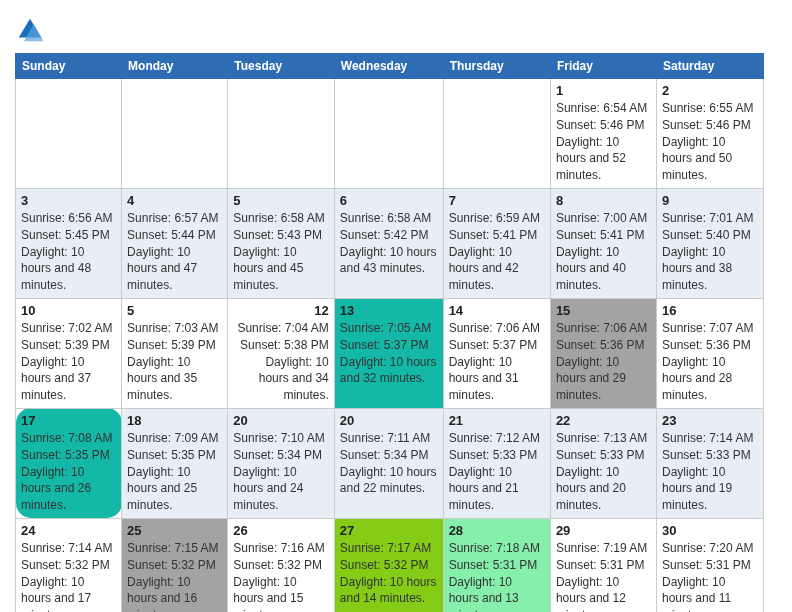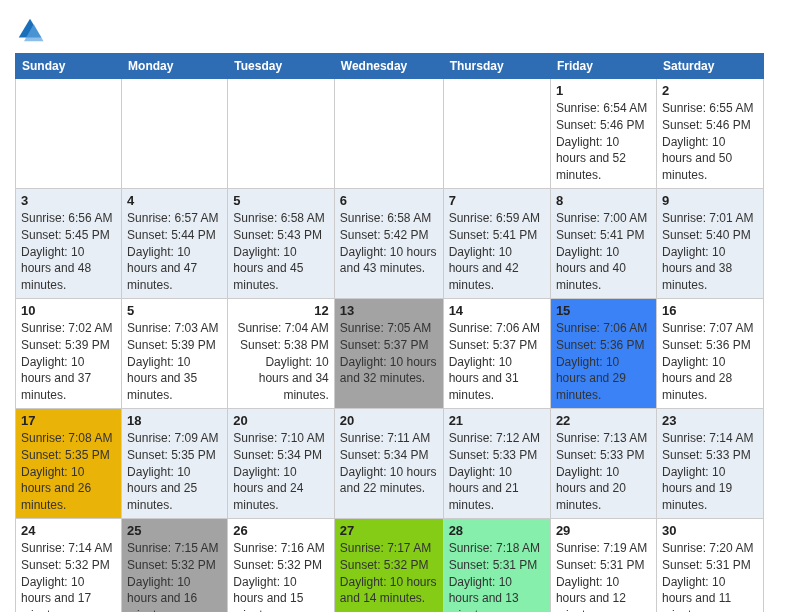--- a/index.html
+++ b/index.html
@@ -181,39 +181,39 @@
             <div class="day-info">Sunrise: 7:02 AM<br>Sunset: 5:39 PM<br>Daylight: 10 hours and 37 minutes.</div>
           </td>
           <td style="background-color: rgb(255, 255, 255);">
             <span class="day-number">5</span>
             <div class="day-info">Sunrise: 7:03 AM<br>Sunset: 5:39 PM<br>Daylight: 10 hours and 35 minutes.</div>
           </td>
           <td style="background-color: rgb(255, 255, 255); text-align: right;">
             <span class="day-number">12</span>
             <div class="day-info">Sunrise: 7:04 AM<br>Sunset: 5:38 PM<br>Daylight: 10 hours and 34 minutes.</div>
           </td>
-          <td style="background-color: #a3a3a3;">
+          <td style="background-color: #14b8a6;">
             <span class="day-number">13</span>
             <div class="day-info">Sunrise: 7:05 AM<br>Sunset: 5:37 PM<br>Daylight: 10 hours and 32 minutes.</div>
           </td>
           <td style="background-color: rgb(255, 255, 255);">
             <span class="day-number">14</span>
             <div class="day-info">Sunrise: 7:06 AM<br>Sunset: 5:37 PM<br>Daylight: 10 hours and 31 minutes.</div>
           </td>
-          <td style="background-color: #3b82f6;">
+          <td style="background-color: #a3a3a3;">
             <span class="day-number">15</span>
             <div class="day-info">Sunrise: 7:06 AM<br>Sunset: 5:36 PM<br>Daylight: 10 hours and 29 minutes.</div>
           </td>
           <td style="background-color: rgb(255, 255, 255);">
             <span class="day-number">16</span>
             <div class="day-info">Sunrise: 7:07 AM<br>Sunset: 5:36 PM<br>Daylight: 10 hours and 28 minutes.</div>
           </td>
         </tr>
         <tr>
-          <td style="background-color: #eab308;">
+          <td style="background-color: #14b8a6; border-radius: 15px;">
             <span class="day-number">17</span>
             <div class="day-info">Sunrise: 7:08 AM<br>Sunset: 5:35 PM<br>Daylight: 10 hours and 26 minutes.</div>
           </td>
           <td style="background-color: rgb(232, 238, 245);">
             <span class="day-number">18</span>
             <div class="day-info">Sunrise: 7:09 AM<br>Sunset: 5:35 PM<br>Daylight: 10 hours and 25 minutes.</div>
           </td>
           <td style="background-color: rgb(232, 238, 245);">
             <span class="day-number">20</span>
             <div class="day-info">Sunrise: 7:10 AM<br>Sunset: 5:34 PM<br>Daylight: 10 hours and 24 minutes.</div>

